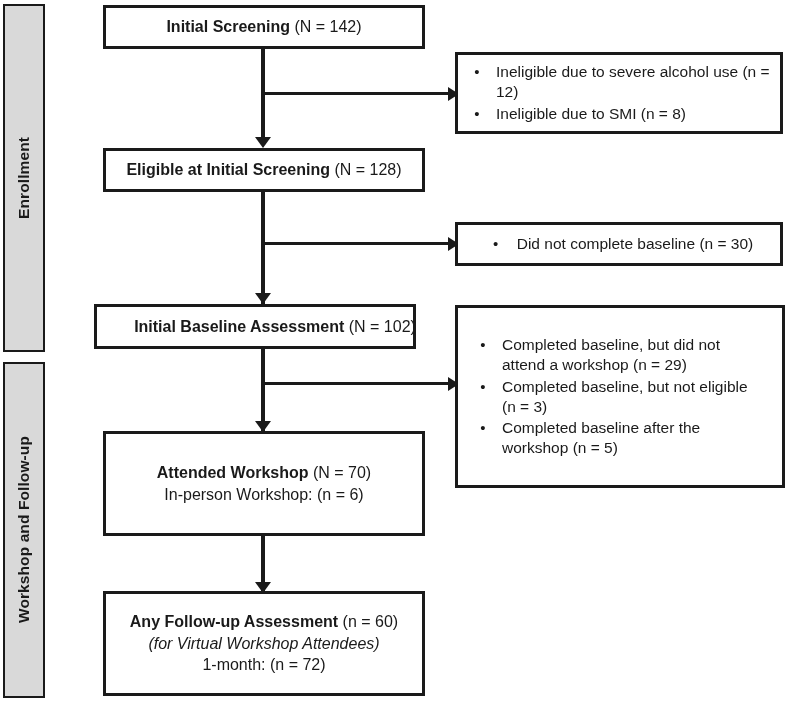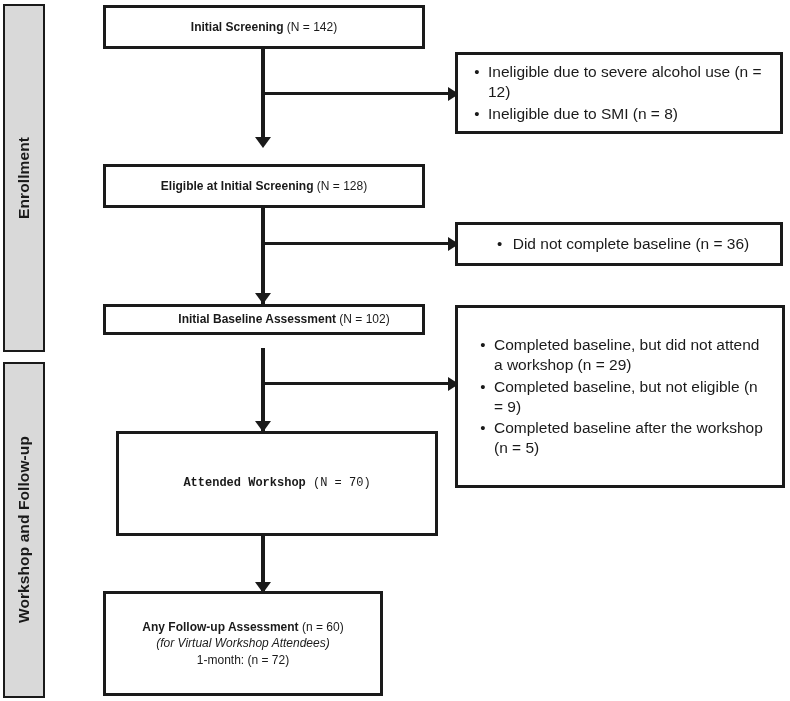--- a/index.html
+++ b/index.html
@@ -45,21 +45,21 @@
     border: 3px solid #1a1a1a;
     box-sizing: border-box;
     display: flex;
     flex-direction: column;
     align-items: center;
     justify-content: center;
     text-align: center;
     color: #1a1a1a;
   }
   .node-line {
-    font-size: 12px;
+    font-size: 16px;
     line-height: 1.36;
     white-space: nowrap;
     text-align: center;
   }
   .node-line b {
     font-weight: bold;
   }
   .node-line i {
   }
 
@@ -84,20 +84,21 @@
   }
   .bullet-dot {
     flex: 0 0 auto;
     width: 22px;
     text-align: center;
     font-size: 15px;
     line-height: 1.28;
   }
   .bullet-text {
     flex: 1 1 auto;
+    margin-left: 8px;
   }
 
   
   .v-line {
     position: absolute;
     background: #1a1a1a;
     width: 4px;
   }
   .h-line {
     position: absolute;
@@ -154,39 +155,40 @@
 
   <div class="v-line" style="left:261px; top:535px; height:56px;"></div>
   <div class="arrow-down" style="left:255px; top:582px;"></div>
 
   <div class="node-box" style="left:103px; top:5px; width:322px; height:44px;">
     <div class="node-line">
       <b>Initial Screening</b><span> (N = 142)</span>
     </div>
   </div>
 
-  <div class="node-box" style="left:103px; top:164px; width:322px; height:44px;">
+  <div class="node-box" style="left:103px; top:148px; width:322px; height:44px;">
     <div class="node-line">
       <b>Eligible at Initial Screening</b><span> (N = 128)</span>
     </div>
   </div>
 
-  <div class="node-box" style="left:103px; top:304px; width:322px; height:31px;padding-left:40px;">
+  <div class="node-box" style="left:94px; top:304px; width:322px; height:45px;padding-left:40px;">
     <div class="node-line">
       <b>Initial Baseline Assessment</b><span> (N = 102)</span>
     </div>
   </div>
 
-  <div class="node-box" style="left:116px; top:431px; width:322px; height:105px;font-family:Liberation Mono, monospace;">
+  <div class="node-box" style="left:103px; top:431px; width:322px; height:105px;">
     <div class="node-line">
       <b>Attended Workshop</b><span> (N = 70)</span>
     </div>
-  </div>
-
-  <div class="node-box" style="left:103px; top:591px; width:280px; height:105px;">
+    <div class="node-line">In-person Workshop: (n = 6)</div>
+  </div>
+
+  <div class="node-box" style="left:103px; top:591px; width:322px; height:105px;">
     <div class="node-line">
       <b>Any Follow-up Assessment</b><span> (n = 60)</span>
     </div>
     <div class="node-line">
       <i>(for Virtual Workshop Attendees)</i>
     </div>
     <div class="node-line">1-month: (n = 72)</div>
   </div>
 
   <div class="side-box" style="left:455px; top:52px; width:328px; height:82px;">
@@ -196,32 +198,32 @@
     </div>
     <div class="bullet-row">
       <span class="bullet-dot">•</span>
       <span class="bullet-text">Ineligible due to SMI (n = 8)</span>
     </div>
   </div>
 
   <div class="side-box" style="left:455px; top:222px; width:328px; height:44px;">
     <div class="bullet-row" style="justify-content:center;">
       <span class="bullet-dot" style="flex:0 0 auto;width:26px;">•</span>
-      <span class="bullet-text" style="flex:0 0 auto;">Did not complete baseline (n = 36)</span>
+      <span class="bullet-text" style="flex:0 0 auto;">Did not complete baseline (n = 30)</span>
     </div>
   </div>
 
   <div class="side-box" style="left:455px; top:305px; width:330px; height:183px; padding-left:14px; padding-right:18px;">
     <div class="bullet-row">
       <span class="bullet-dot">•</span>
       <span class="bullet-text">Completed baseline, but did not attend a workshop (n = 29)</span>
     </div>
     <div class="bullet-row">
       <span class="bullet-dot">•</span>
-      <span class="bullet-text">Completed baseline, but not eligible (n = 9)</span>
+      <span class="bullet-text">Completed baseline, but not eligible (n = 3)</span>
     </div>
     <div class="bullet-row">
       <span class="bullet-dot">•</span>
       <span class="bullet-text">Completed baseline after the workshop (n = 5)</span>
     </div>
   </div>
 
 </div>
 
 </body></html>

